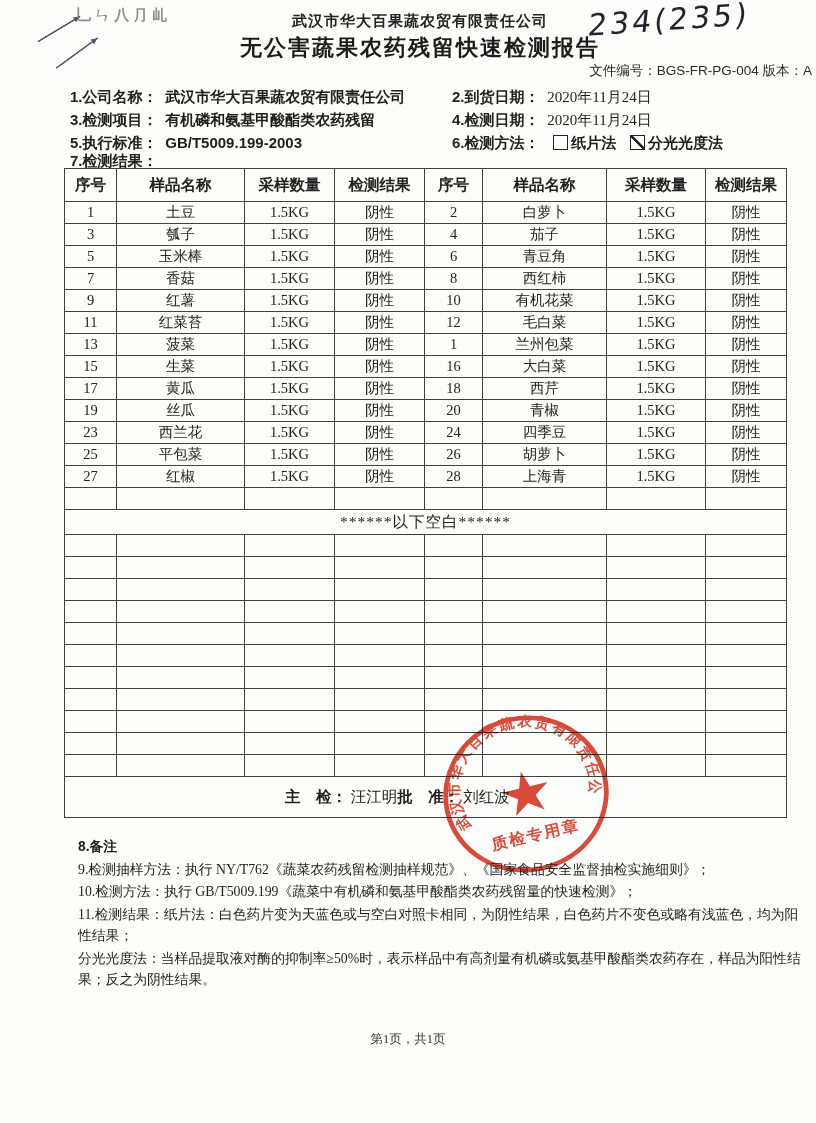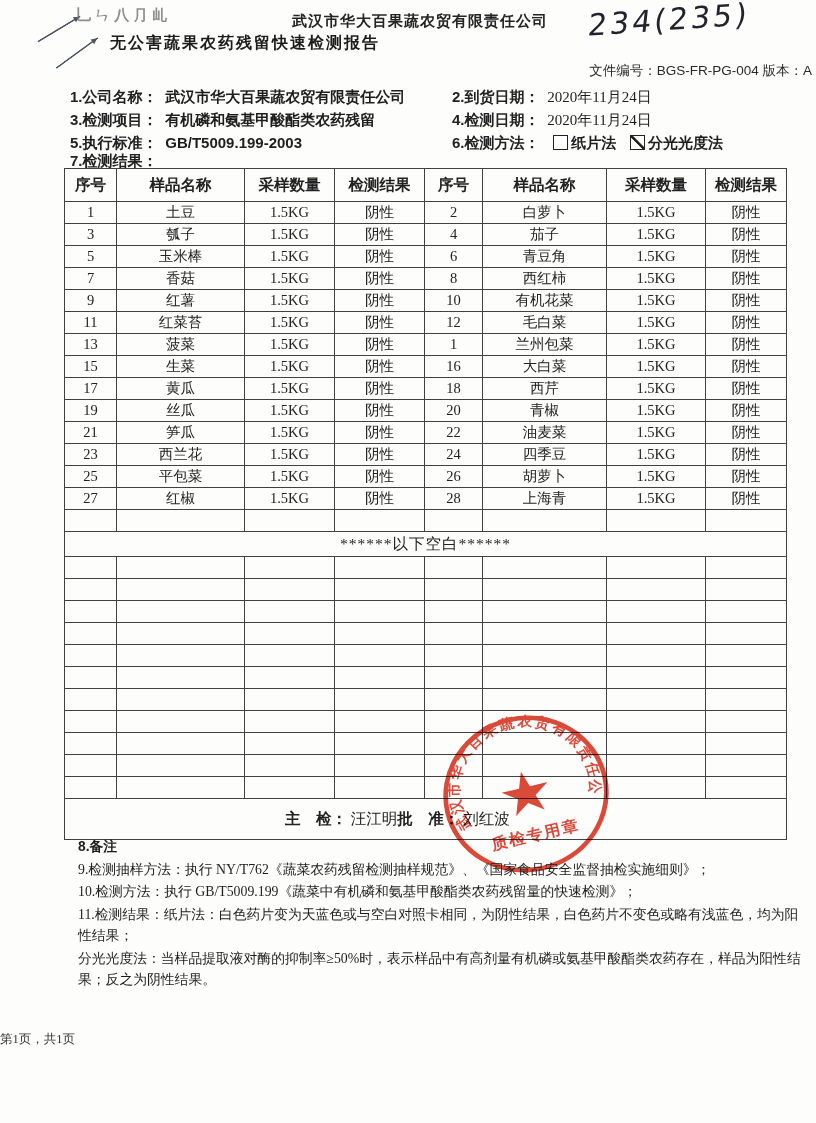--- a/index.html
+++ b/index.html
@@ -9,23 +9,23 @@
     font-family:"Liberation Serif", serif;
   }
   .abs{position:absolute;}
   
   .company-header{
     left:110px;top:12px;width:620px;text-align:center;
     font-family:"Liberation Sans",sans-serif;font-weight:bold;
     font-size:15px;letter-spacing:1px;color:#242424;
   }
   .report-title{
-    left:110px;top:33px;width:620px;text-align:left;
+    left:110px;top:33px;width:620px;text-align:center;
     font-family:"Liberation Sans",sans-serif;font-weight:bold;
-    font-size:16px;letter-spacing:2px;color:#1c1c1c;
+    font-size:22px;letter-spacing:2px;color:#1c1c1c;
   }
   .doc-number{
     right:4px;top:62px;width:420px;text-align:right;
     font-family:"Liberation Sans",sans-serif;font-size:13.5px;color:#2a2a2a;
   }
   .handwritten{
     left:588px;top:2px;font-family:"DejaVu Sans",sans-serif;
     font-size:30px;color:#23232e;letter-spacing:3px;
     transform:rotate(-4deg) skewX(-10deg);
   }
@@ -73,21 +73,21 @@
   
   .stamp{
     left:440px;top:708px;width:172px;height:172px;
     transform:rotate(-13deg);opacity:.92;mix-blend-mode:multiply;pointer-events:none;
   }
   
   .notes{left:66px;top:836px;width:742px;font-size:13.8px;line-height:21.5px;color:#1d1d1d;}
   .notes p{margin:0 0 1px 12px;}
   .notes .n-first{font-family:"Liberation Sans",sans-serif;font-weight:600;}
   
-  .page-footer{left:0;top:1031px;width:816px;text-align:left;font-size:12.5px;color:#333;}
+  .page-footer{left:0;top:1031px;width:816px;text-align:center;font-size:12.5px;color:#333;}
 </style>
 </head>
 <body>
 
 <div>
 
   <div class="abs pen-stroke stroke1"></div>
   <div class="abs pen-stroke stroke2"></div>
   <div class="abs bleed-mark">乚ㄣ八⺆乢</div>
 
@@ -243,30 +243,20 @@
           <td>19</td>
           <td>丝瓜</td>
           <td>1.5KG</td>
           <td>阴性</td>
           <td>20</td>
           <td>青椒</td>
           <td>1.5KG</td>
           <td>阴性</td>
         </tr>
         <tr class="data-row">
-          <td>21</td>
-          <td>笋瓜</td>
-          <td>1.5KG</td>
-          <td>阴性</td>
-          <td>22</td>
-          <td>油麦菜</td>
-          <td>1.5KG</td>
-          <td>阴性</td>
-        </tr>
-        <tr class="data-row">
           <td>23</td>
           <td>西兰花</td>
           <td>1.5KG</td>
           <td>阴性</td>
           <td>24</td>
           <td>四季豆</td>
           <td>1.5KG</td>
           <td>阴性</td>
         </tr>
         <tr class="data-row">

